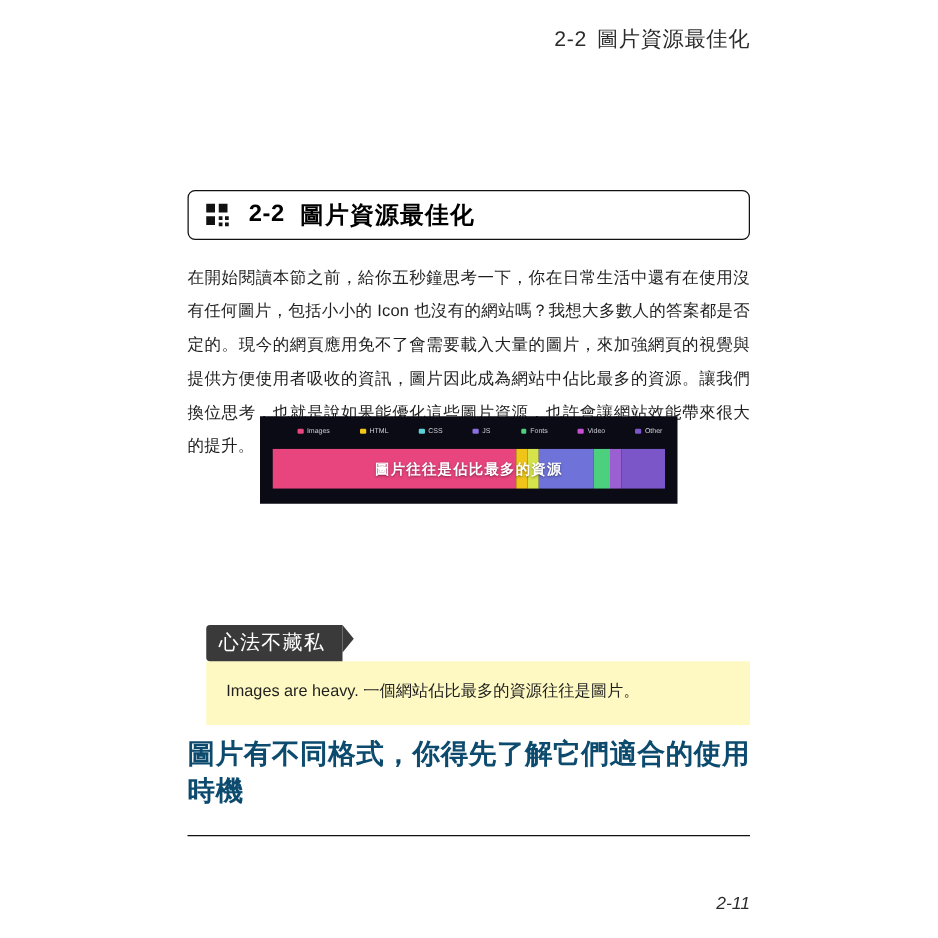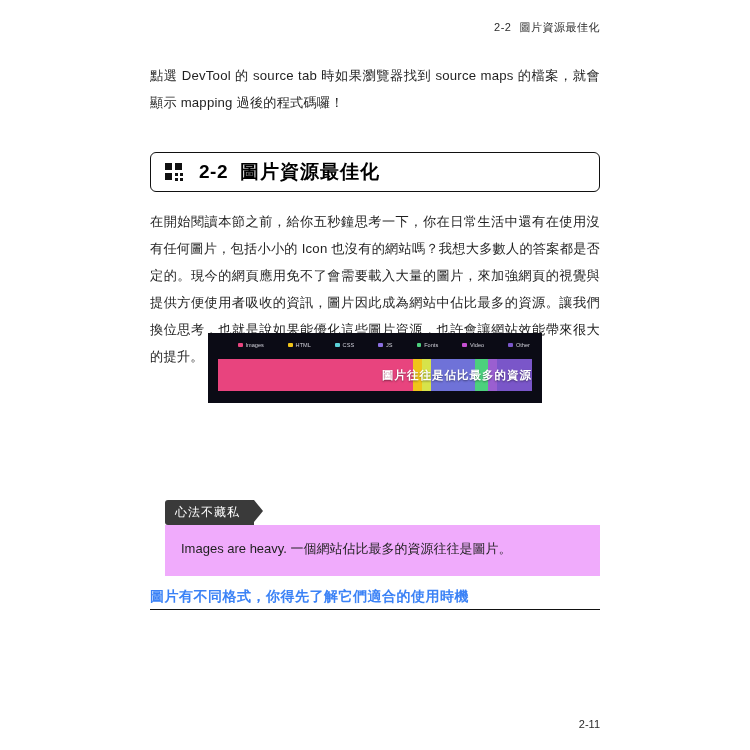--- a/index.html
+++ b/index.html
@@ -19,21 +19,21 @@
     width: 750px;
     height: 750px;
     box-sizing: border-box;
     padding: 0 150px 0 150px;
   }
   
   .running-header {
     position: absolute;
     top: 20px;
     right: 150px;
-    font-size: 11px;
+    font-size: 17px;
     color: #2b2b2b;
     letter-spacing: 0.5px;
     white-space: nowrap;
   }
   .running-header .rh-num {
     margin-right: 8px;
   }
   
   .para {
     font-size: 13.2px;
@@ -138,21 +138,21 @@
     height: 100%;
   }
   .bar-caption {
     position: absolute;
     left: 0;
     top: 26px;
     width: 314px;
     height: 32px;
     display: flex;
     align-items: center;
-    justify-content: flex-end;
+    justify-content: center;
     font-size: 11.5px;
     font-weight: bold;
     color: #ffffff;
     letter-spacing: 1px;
     text-shadow: 0 1px 2px rgba(0,0,0,0.45);
     pointer-events: none;
   }
   .bar-caption-inner {
     position: relative;
     left: 10px;
@@ -179,88 +179,88 @@
     position: absolute;
     top: 500px;
     left: 165px;
     width: 435px;
   }
   .tip-tag {
     position: relative;
     display: inline-block;
     background: #3a3a3a;
     color: #ffffff;
-    font-size: 12px;
+    font-size: 16px;
     letter-spacing: 1px;
     padding: 4px 14px 4px 10px;
     border-radius: 3px 0 0 3px;
   }
   .tip-tag::after {
     content: "";
     position: absolute;
     right: -9px;
     top: 0;
     width: 0;
     height: 0;
     border-top: 11px solid transparent;
     border-bottom: 11px solid transparent;
     border-left: 9px solid #3a3a3a;
   }
   .tip-body {
-    background: #f0abfc;
+    background: #fef9c3;
     padding: 14px 16px 16px 16px;
     font-size: 13px;
     line-height: 1.6;
     color: #1f1f1f;
     margin-top: 0;
   }
   
   .sub-heading {
     position: absolute;
     top: 588px;
     left: 150px;
     width: 450px;
-    font-size: 14px;
+    font-size: 22px;
     font-weight: bold;
-    color: #3b82f6;
+    color: #0c4a6e;
     letter-spacing: 0.5px;
-    padding-bottom: 3px;
+    padding-bottom: 20px;
     border-bottom: 1.6px solid #111;
     box-sizing: border-box;
   }
   
   .last-para {
     position: absolute;
     top: 645px;
     left: 150px;
     width: 450px;
   }
   
   .folio {
     position: absolute;
     bottom: 20px;
     right: 150px;
-    font-size: 11px;
+    font-size: 14px;
     color: #2b2b2b;
+    font-style: italic;
   }
   .sq {
     position: absolute;
     background: #111;
   }
 </style>
 </head>
 <body>
 
 <div class="page">
 
   <div class="running-header">
     <span class="rh-num">2-2</span><span>圖片資源最佳化</span>
   </div>
 
-  <div class="para intro-para">點選 DevTool 的 source tab 時如果瀏覽器找到 source maps 的檔案，就會顯示 mapping 過後的程式碼囉！</div>
 
   <div class="section-box">
     <span class="sec-icon">
       <span class="sq" style="left:0px;top:2px;width:7px;height:7px;"></span>
       <span class="sq" style="left:10px;top:2px;width:7px;height:7px;"></span>
       <span class="sq" style="left:0px;top:12px;width:7px;height:7px;"></span>
       <span class="sq" style="left:10px;top:12px;width:3px;height:3px;"></span>
       <span class="sq" style="left:15px;top:12px;width:3px;height:3px;"></span>
       <span class="sq" style="left:10px;top:17px;width:3px;height:3px;"></span>
       <span class="sq" style="left:15px;top:17px;width:3px;height:3px;"></span>

